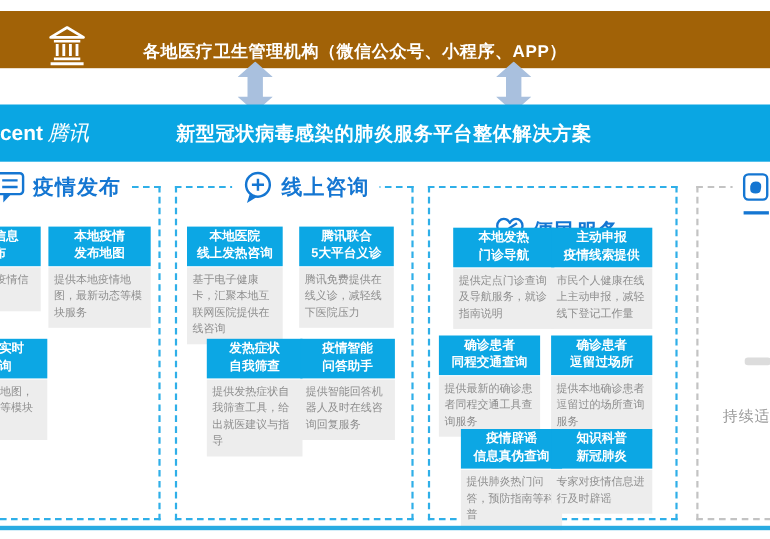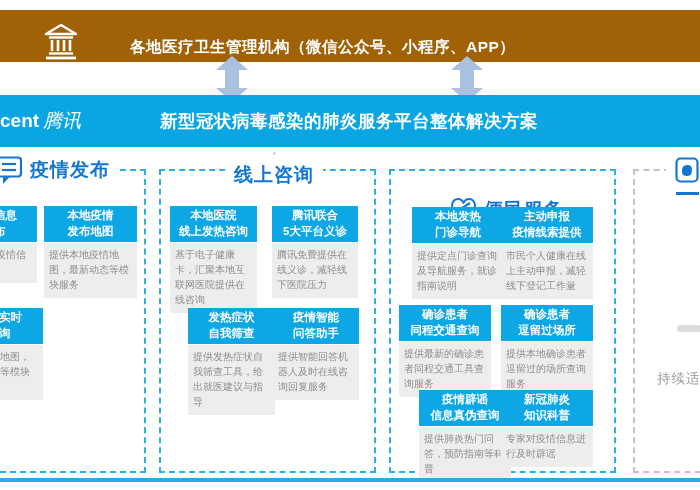--- a/index.html
+++ b/index.html
@@ -83,21 +83,21 @@
   <div class="sec-header" style="left:-14px;">
     <svg width="28" height="31" viewBox="0 0 28 31">
       <rect x="2" y="2.5" width="24" height="19" rx="3" fill="none" stroke="#1476d2" stroke-width="2.2"></rect>
       <line x1="7" y1="9" x2="21" y2="9" stroke="#1476d2" stroke-width="2.2"></line>
       <line x1="7" y1="15" x2="21" y2="15" stroke="#1476d2" stroke-width="2.2"></line>
       <polygon points="8,21.5 8,29 15,21.5" fill="#1476d2"></polygon>
     </svg>
     <span class="sec-label">疫情发布</span>
   </div>
 
-  <div class="sec-header" style="left:225px;flex-direction:column;">
+  <div class="sec-header" style="left:211px;">
     <svg width="29" height="31" viewBox="0 0 29 31">
       <circle cx="14.5" cy="13" r="10.8" fill="none" stroke="#1476d2" stroke-width="2.2"></circle>
       <polygon points="7,21.5 4.5,29.5 13.5,24" fill="#1476d2"></polygon>
       <line x1="14.5" y1="7.5" x2="14.5" y2="18.5" stroke="#1476d2" stroke-width="2.2"></line>
       <line x1="9" y1="13" x2="20" y2="13" stroke="#1476d2" stroke-width="2.2"></line>
     </svg>
     <span class="sec-label">线上咨询</span>
   </div>
 
   <div class="sec-header" style="left:441px;margin-top:40px;">
@@ -198,22 +198,22 @@
   </div>
   <div class="card" style="left:399px;top:390px;width:92px;padding-left:20px;">
     <div class="card-title">
       <div>疫情辟谣</div>
       <div>信息真伪查询</div>
     </div>
     <div class="card-desc">提供肺炎热门问答，预防指南等科普</div>
   </div>
   <div class="card" style="left:501px;top:390px;width:92px;">
     <div class="card-title">
+      <div>知识科普</div>
       <div>新冠肺炎</div>
-      <div>知识科普</div>
     </div>
     <div class="card-desc">专家对疫情信息进行及时辟谣</div>
   </div>
 
   <div class="divider"></div>
   <div class="panel-note">持续适配</div>
 
   <div class="bottomline"></div>
 
 </div>

